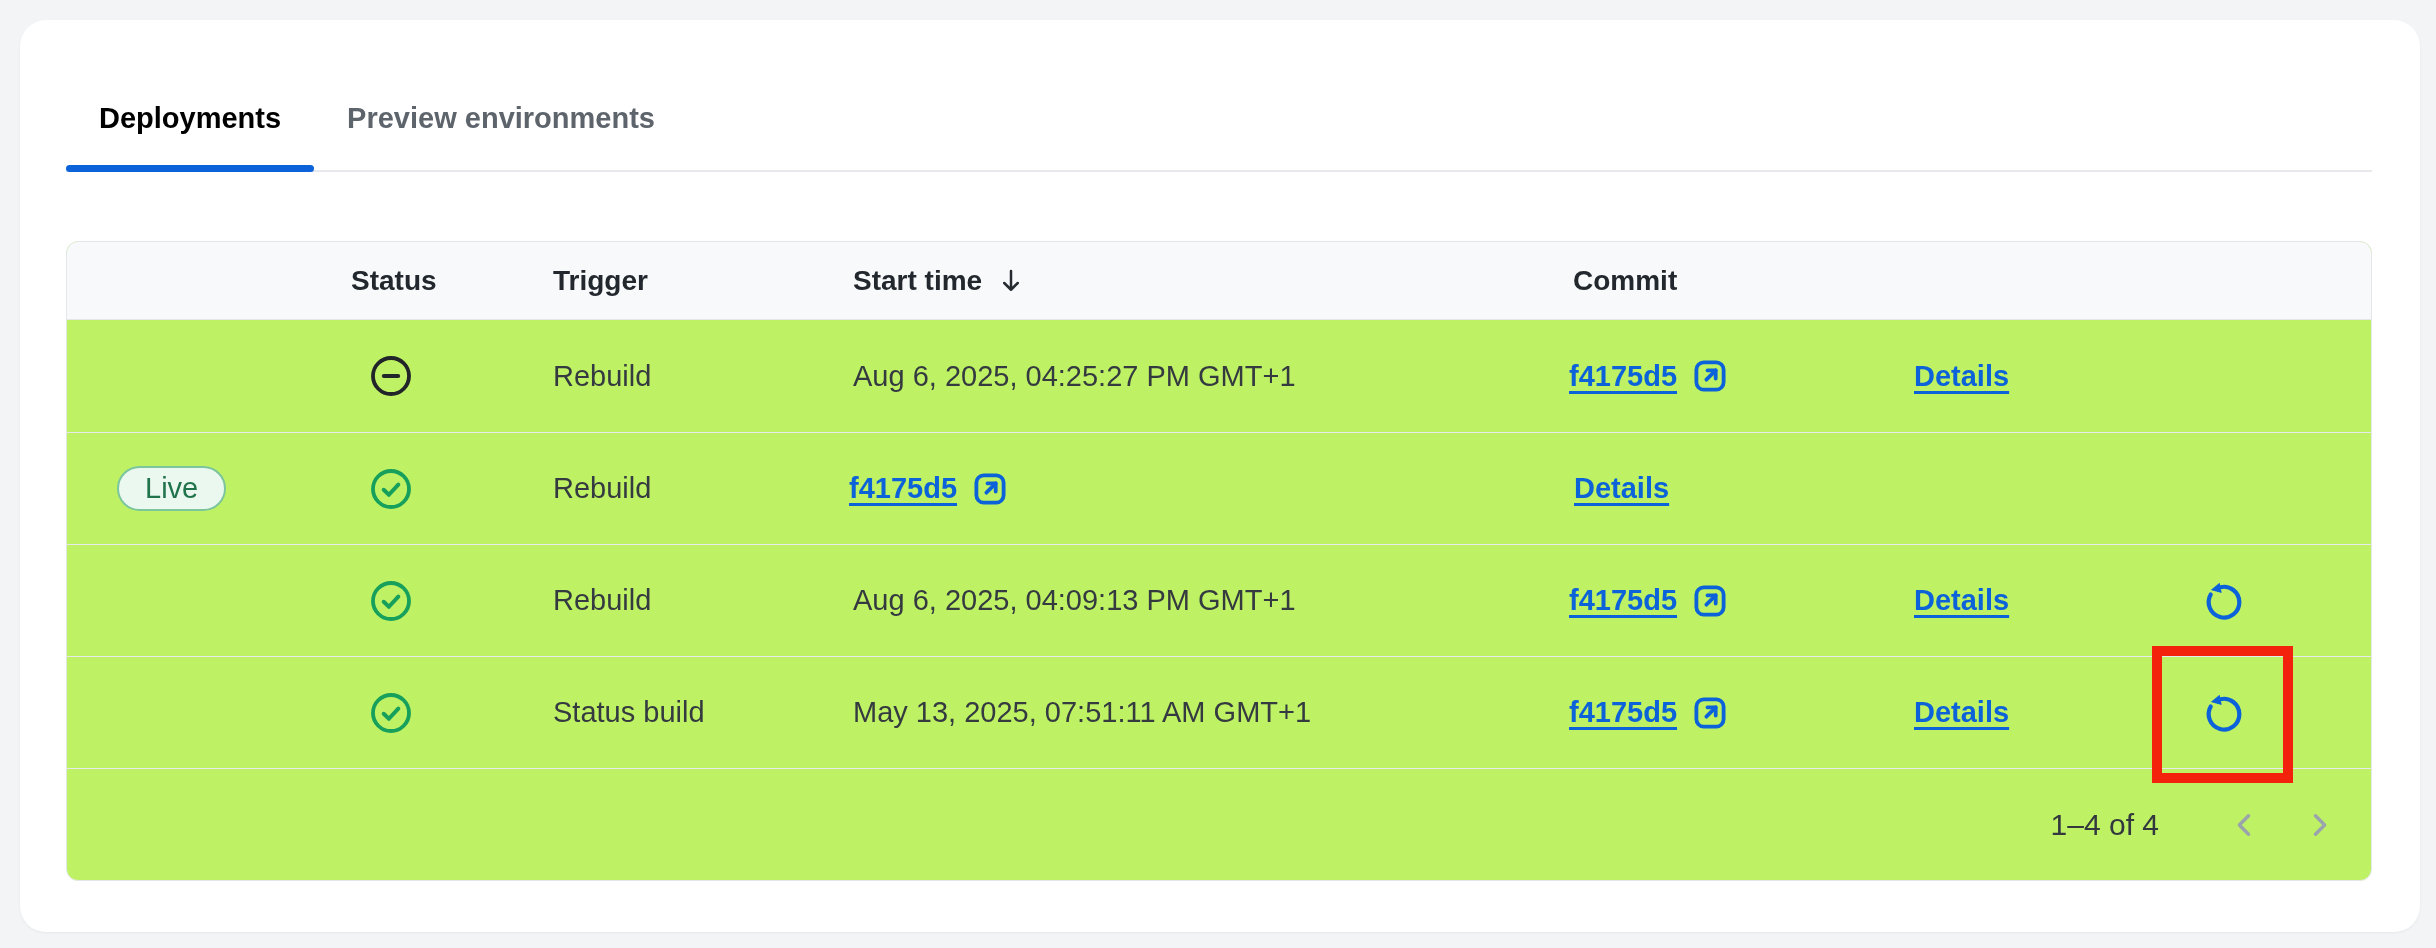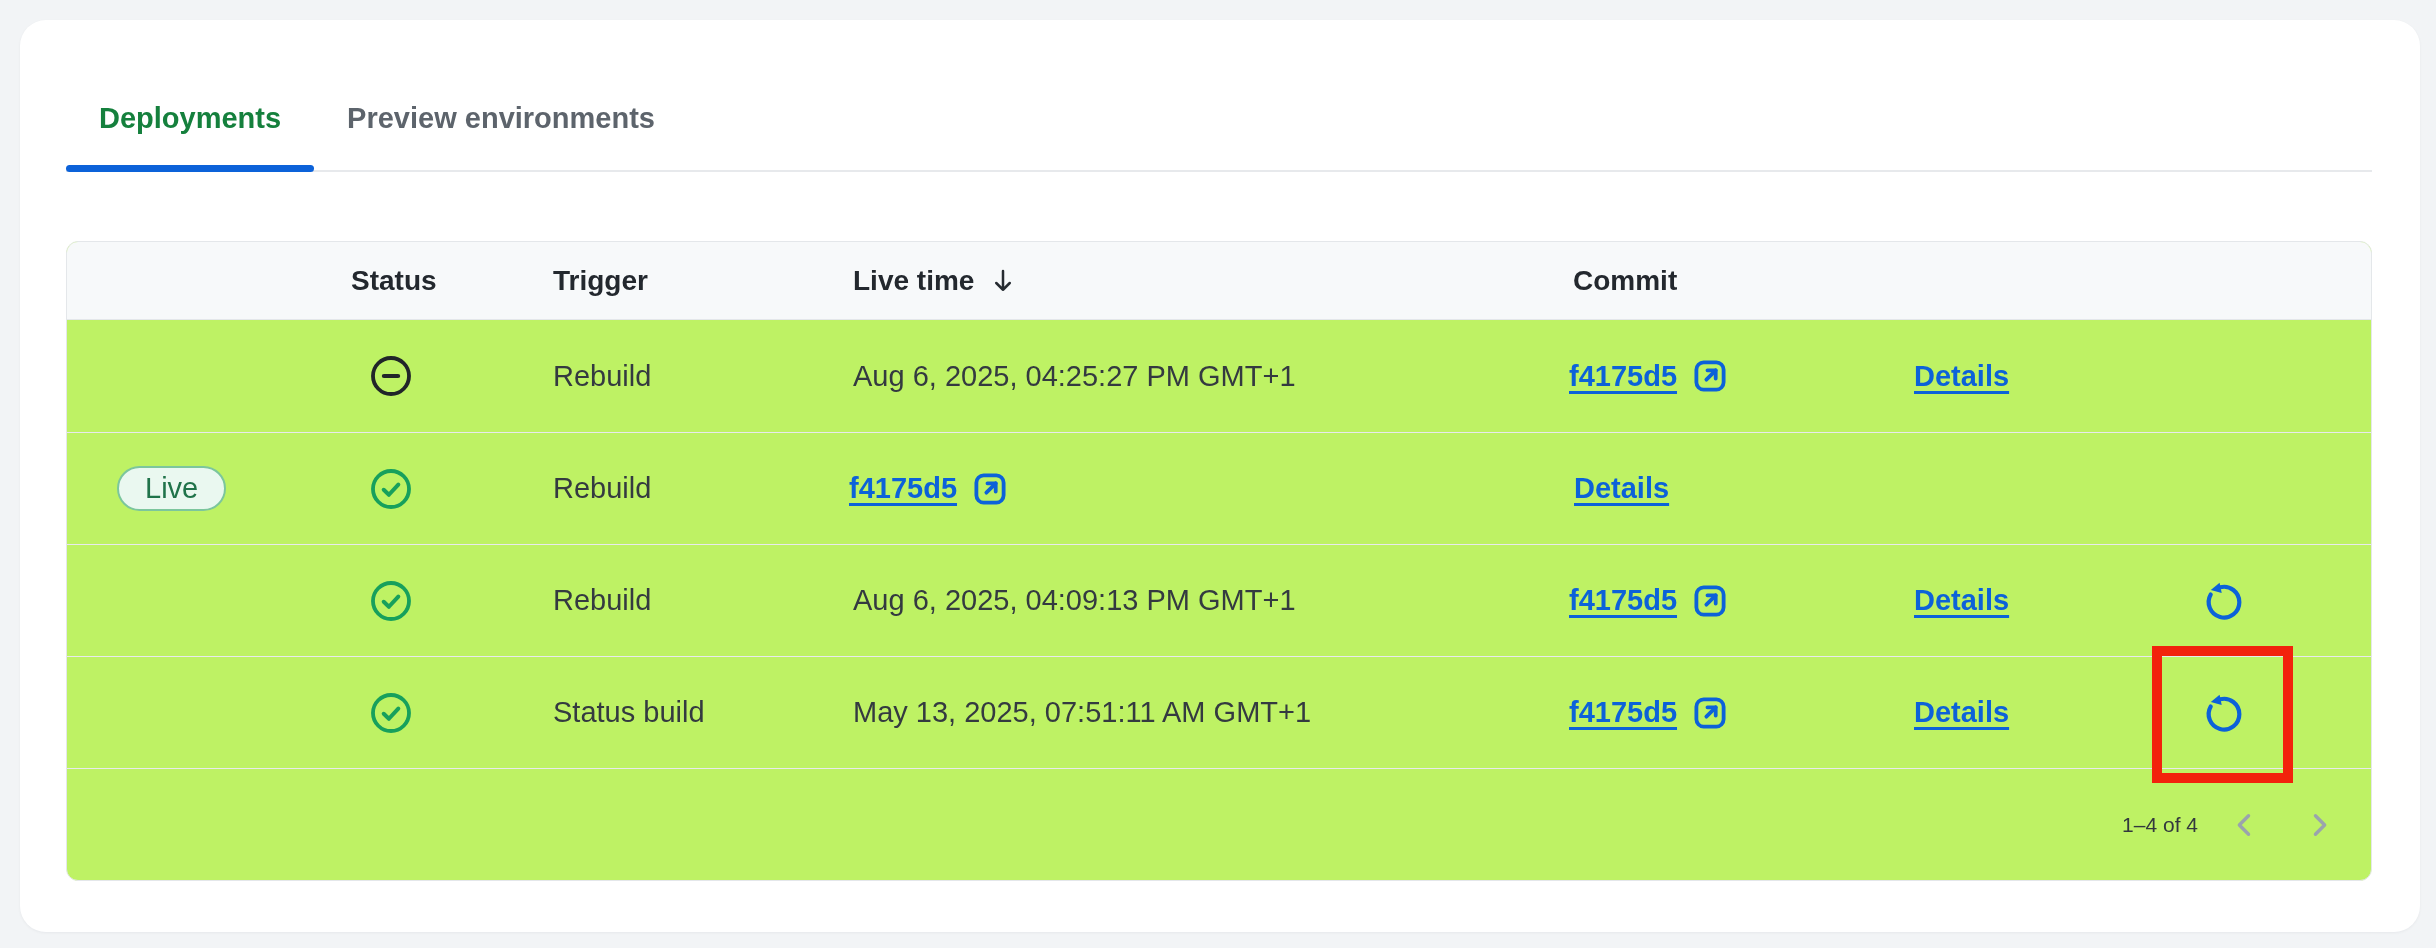--- a/index.html
+++ b/index.html
@@ -38,21 +38,21 @@
     position:relative;
     padding:0 33px 34px 33px;
     font-size:29px;
     line-height:36px;
     font-weight:700;
     color:#5d646c;
     background:none;border:none;
     cursor:pointer;
     white-space:nowrap;
   }
-  .tab.active{color:#15803d;}
+  .tab.active{color:#000000;}
   .tab.active::after{
     content:"";
     position:absolute;
     left:0; right:0; bottom:-2px;
     height:7px;
     border-radius:6px;
     background:var(--accent-blue,#0c62d9);
   }
   
   .deploy-table{
@@ -140,23 +140,23 @@
   
   .retry-btn{
     margin-left:48px;
     background:none;border:none;cursor:pointer;
     display:inline-flex;align-items:center;justify-content:center;
     color:var(--accent-blue,#0c62d9);
     padding:0;
   }
   
   .page-range{
-    font-size:21px;
+    font-size:30px;
     color:#33383e;
-    margin-right:25px;
+    margin-right:64px;
     white-space:nowrap;
   }
   .pager-btn{
     width:44px;height:48px;
     background:none;border:none;cursor:pointer;
     display:inline-flex;align-items:center;justify-content:center;
     color:#9aa4ad;
     padding:0;
   }
   .pager-btn + .pager-btn{margin-left:30px;}
@@ -215,21 +215,21 @@
 
     <div class="tr header">
       <div class="th"></div>
       <div class="th th-status">
           <span>Status</span>
         </div>
       <div class="th">
           <span>Trigger</span>
         </div>
       <div class="th">
-        <span>Live time</span>
+        <span>Start time</span>
         <span class="sort-arrow">
             <svg width="30" height="30">
               <use href="#sym-arrow-down"></use>
             </svg>
           </span>
       </div>
       <div class="th">
           <span>Commit</span>
         </div>
       <div class="th"></div>

